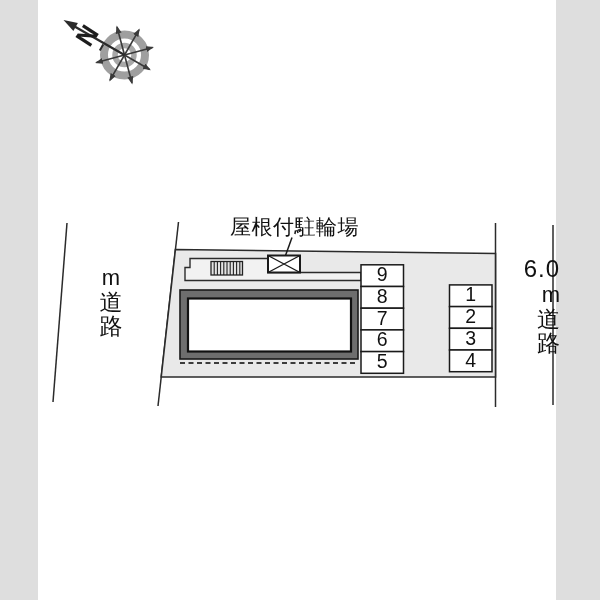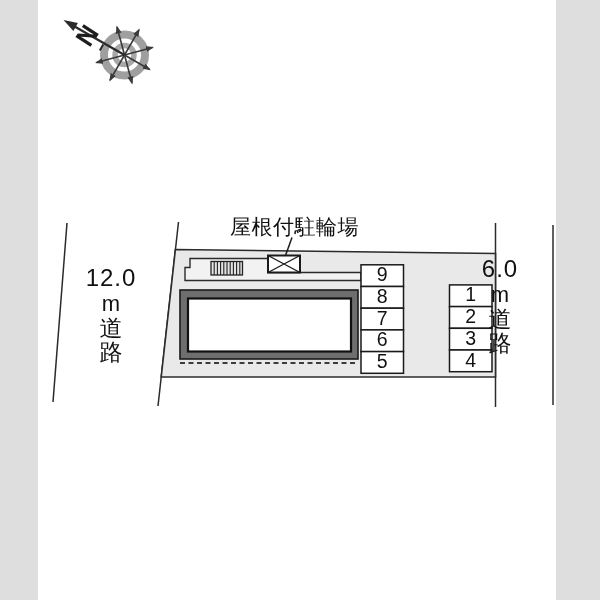--- a/index.html
+++ b/index.html
@@ -14,21 +14,21 @@
   .band-right{left:556px;width:44px;}
   #plan-svg{position:absolute;left:0;top:0;}
   .road-label{
     position:absolute;text-align:center;line-height:1;
     color:#111;
   }
   .road-label .num{font-size:24px;line-height:26px;letter-spacing:1px;}
   .road-label .unit{font-size:22px;line-height:25px;}
   .road-label .kanji{font-size:23px;line-height:24px;}
   #road-left-label{left:78px;top:265px;width:66px;}
-  #road-right-label{left:470px;top:256px;width:60px;}
+  #road-right-label{left:500px;top:256px;width:60px;text-align:right;}
   #bicycle-label{
     position:absolute;left:230px;top:213px;width:144px;
     font-size:21px;letter-spacing:0.5px;color:#111;
     white-space:nowrap;
   }
 </style>
 </head>
 <body>
 
 <div class="band band-left"></div>
@@ -111,21 +111,20 @@
       <polygon points="63.5,20 77.9,23.1 73.4,30.9" fill="#2b2b2b"></polygon>
       <line x1="99.8" y1="50.5" x2="103.2" y2="44.5" stroke="#2b2b2b" stroke-width="2"></line>
       <text x="0" y="0" transform="translate(88,36) rotate(-57)" text-anchor="middle" font-size="26" font-weight="bold" fill="#1d1d1d" dy="8">N</text>
     </g>
   </g>
 </svg>
 
 <div id="bicycle-label">屋根付駐輪場</div>
 
 <div id="road-left-label" class="road-label">
-  <div class="num">12.0</div>
   <div class="unit">m</div>
   <div class="kanji">道</div>
   <div class="kanji">路</div>
 </div>
 
 <div id="road-right-label" class="road-label">
   <div class="num">6.0</div>
   <div class="unit">m</div>
   <div class="kanji">道</div>
   <div class="kanji">路</div>

